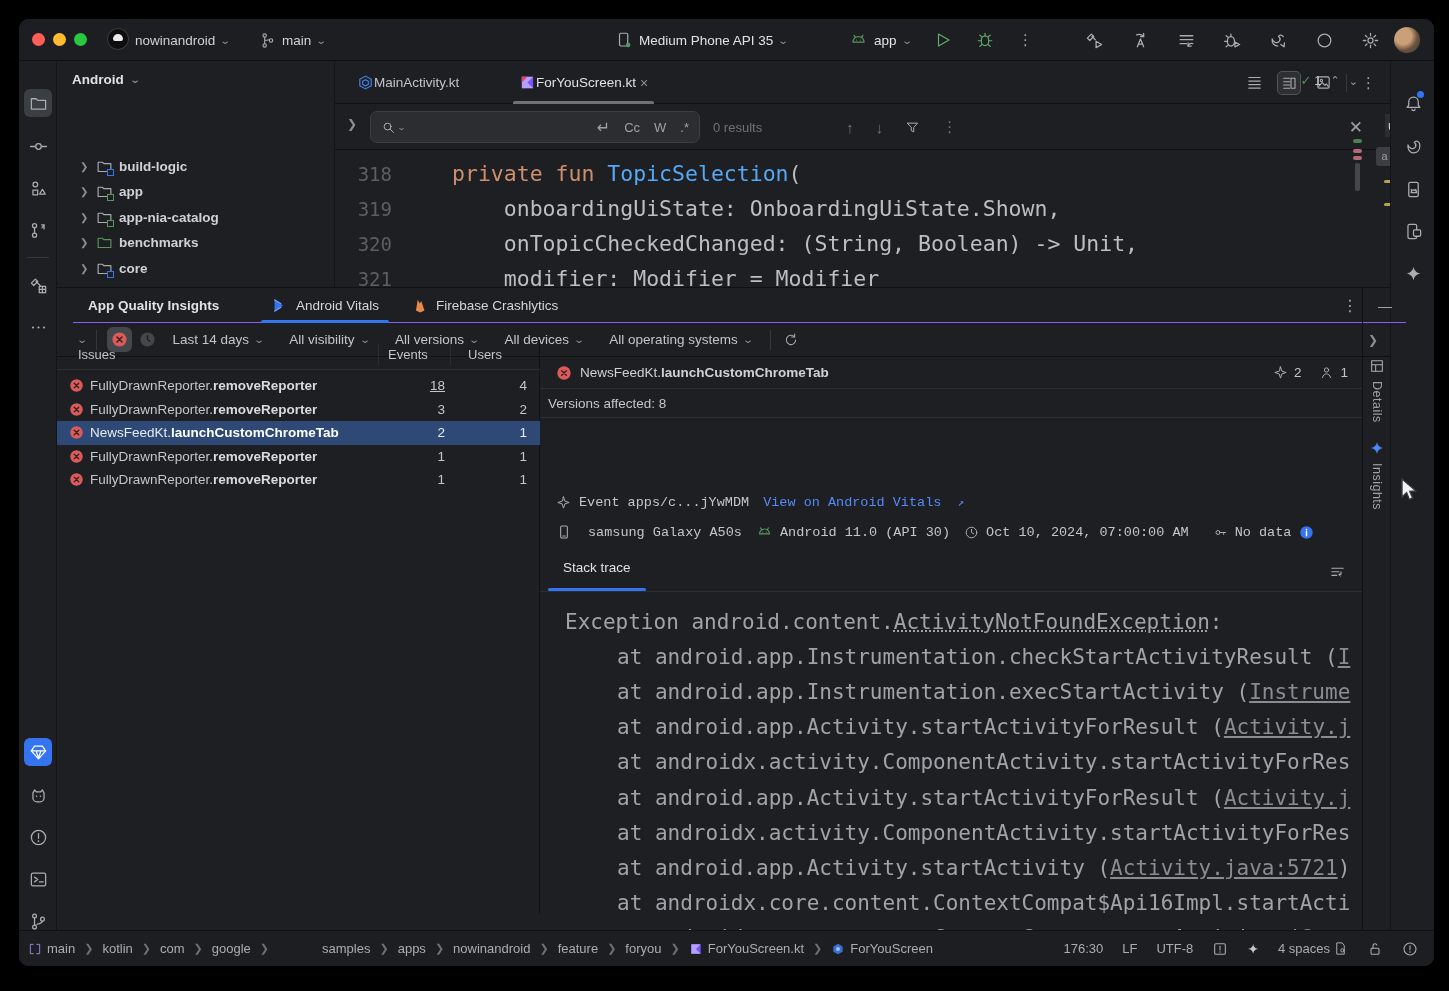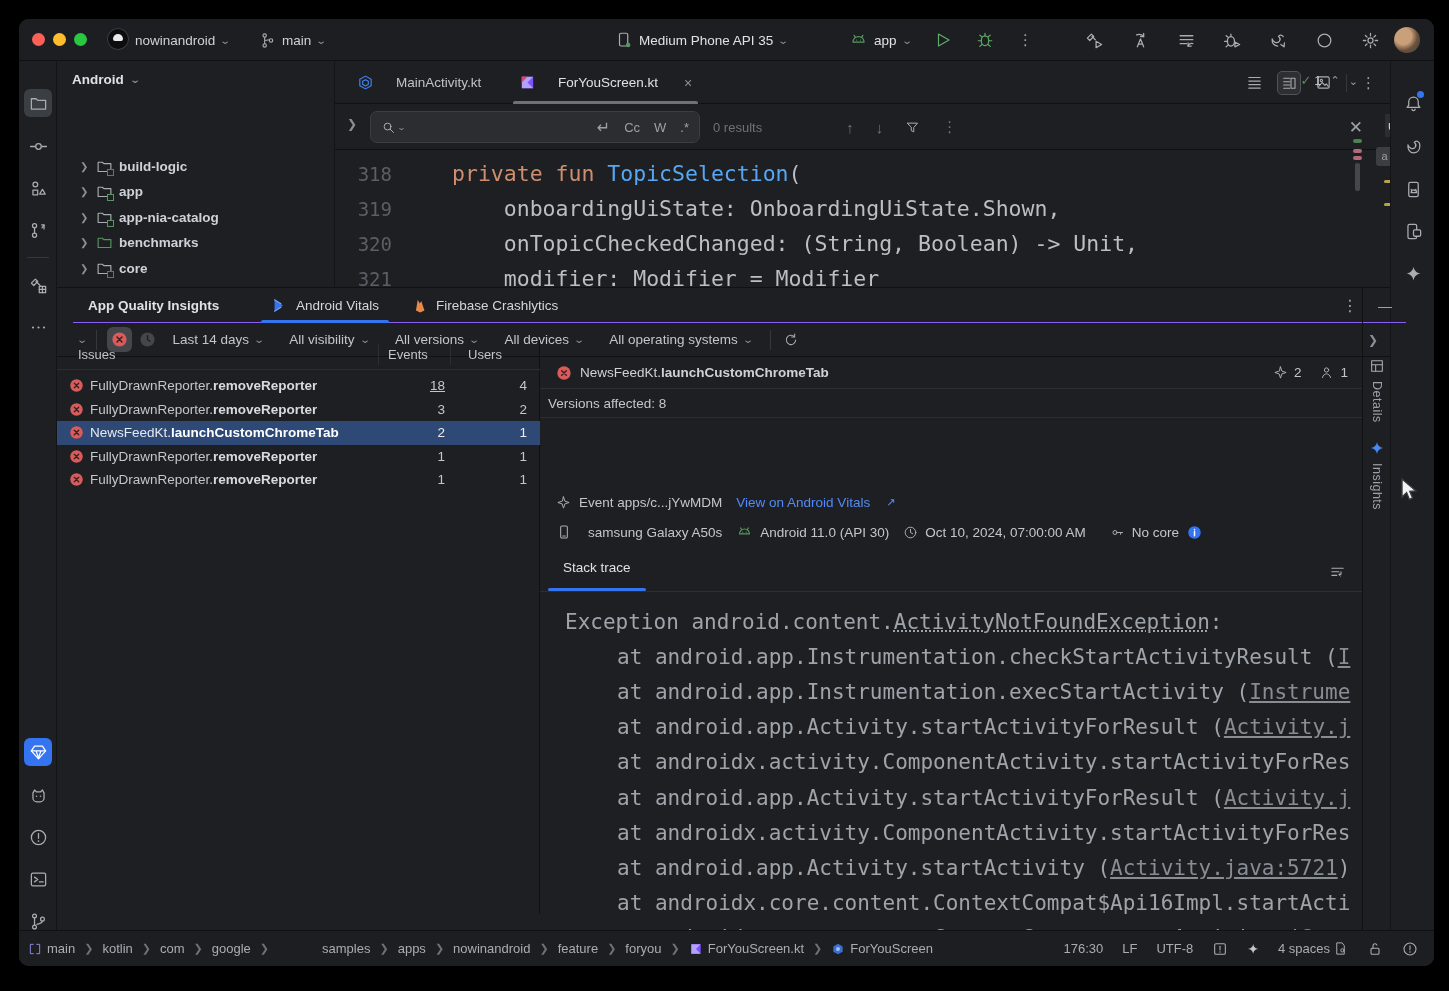--- a/index.html
+++ b/index.html
@@ -40,21 +40,21 @@
     border-right:1px solid #131416; overflow:hidden; }
   .pp-head { position:absolute; left:15px; top:11px; display:flex; align-items:center; gap:7px;
     color:#dfe1e5; font-size:13.5px; font-weight:700; }
   .tree-row { position:absolute; height:26px; display:flex; align-items:center; gap:6px;
     color:#ced2d8; font-size:13.5px; font-weight:600; }
   .tw { color:#8c9096; font-size:10px; width:10px; }
 
   
   .editor { position:absolute; left:316px; top:42px; width:1055px; height:226px; background:#1e1f22; }
   .tabbar { position:absolute; left:0; top:0; width:1055px; height:43px; border-bottom:1px solid #101113; }
-  .ed-tab { position:absolute; top:0; height:43px; display:flex; align-items:center; gap:22px;
+  .ed-tab { position:absolute; top:0; height:43px; display:flex; align-items:center; gap:0;
     font-size:13.5px; color:#bfc3c9; padding:0 12px; }
   .ed-tab.active { color:#dfe1e5; }
   .ed-tab.active::after { content:""; position:absolute; left:6px; right:6px; bottom:0; height:3px;
     background:#6e7176; border-radius:2px 2px 0 0; }
   .tab-close { color:#8c9096; font-size:14px; margin-left:4px; }
   .tabbar-right { position:absolute; right:14px; top:0; height:43px; display:flex; align-items:center; gap:14px; }
   .mini-box { border:1px solid #50535a; background:#2d2f33; border-radius:5px; padding:3px; }
 
   .searchbar { position:absolute; left:0; top:43px; width:1055px; height:46px; background:#1e1f22;
     border-bottom:1px solid #101113; }
@@ -111,21 +111,21 @@
   .iss-row .m { font-weight:700; color:#d8dadf; }
   .iss-row.sel .m { color:#fff; }
   .iss-num { position:absolute; text-align:right; }
 
   .detail { position:absolute; left:483px; top:69px; width:822px; height:574px; overflow:hidden; }
   .d-head { position:absolute; left:0; top:0; width:822px; height:32px; border-bottom:1px solid #2c2e31;
     display:flex; align-items:center; color:#ced2d8; font-size:13.5px; }
   .d-versions { position:absolute; left:0; top:32px; width:822px; height:29px; border-bottom:1px solid #2c2e31;
     display:flex; align-items:center; color:#c2c6cc; font-size:13.5px; padding-left:8px; }
   .d-meta { position:absolute; left:0; width:822px; height:30px; display:flex; align-items:center;
-    color:#c2c6cc; font-size:13.5px; }
+    color:#c2c6cc; font-size:13.5px;font-family:Liberation Mono, monospace; }
   .d-link { color:#548af7; }
   .stacktab { position:absolute; left:23px; top:203px; color:#dfe1e5; font-size:13.5px; }
   .stacktab::after { content:""; position:absolute; left:-15px; right:-15px; top:28px; height:3px;
     background:#3574f0; border-radius:2px; }
   .stack-div { position:absolute; left:0; top:234px; width:822px; height:1px; background:#2c2e31; }
   .trace { position:absolute; left:0; top:234px; width:822px; height:340px; overflow:hidden;
     font-family:"DejaVu Sans Mono","Liberation Mono",monospace; font-size:21px; color:#9fa3aa; white-space:pre; }
   .tr-line { position:absolute; height:35px; display:flex; align-items:center; width:1400px; }
   .tr-link { color:#888c93; text-decoration:underline; }
   .tr-link.dotted { text-decoration-style:dotted; color:#9fa3aa; }
@@ -740,21 +740,21 @@
                 <path d="M12 7v5l3.5 2"></path>
               </svg>
             </span>
           <span style="margin-left:7px;">Oct 10, 2024, 07:00:00 AM</span>
           <span style="margin-left:24px;" id="dKey">
               <svg class="ico " width="15" height="15" viewBox="0 0 24 24">
                 <circle cx="8" cy="12" r="3.2"></circle>
                 <path d="M11.2 12H20M17 12v3"></path>
               </svg>
             </span>
-          <span style="margin-left:7px;">No core</span>
+          <span style="margin-left:7px;">No data</span>
           <span style="margin-left:8px;" id="dInfo">
               <svg class="ico " width="15" height="15" viewBox="0 0 24 24">
                 <circle cx="12" cy="12" r="10" fill="#3574f0" stroke="none"></circle>
                 <path d="M12 10.5V17M12 7.2v.2" stroke="#fff" stroke-width="2.4"></path>
               </svg>
             </span>
         </div>
 
         <div class="stacktab">Stack trace</div>
         <span class="abs" style="left:789px;top:207px;" id="dWrap">

